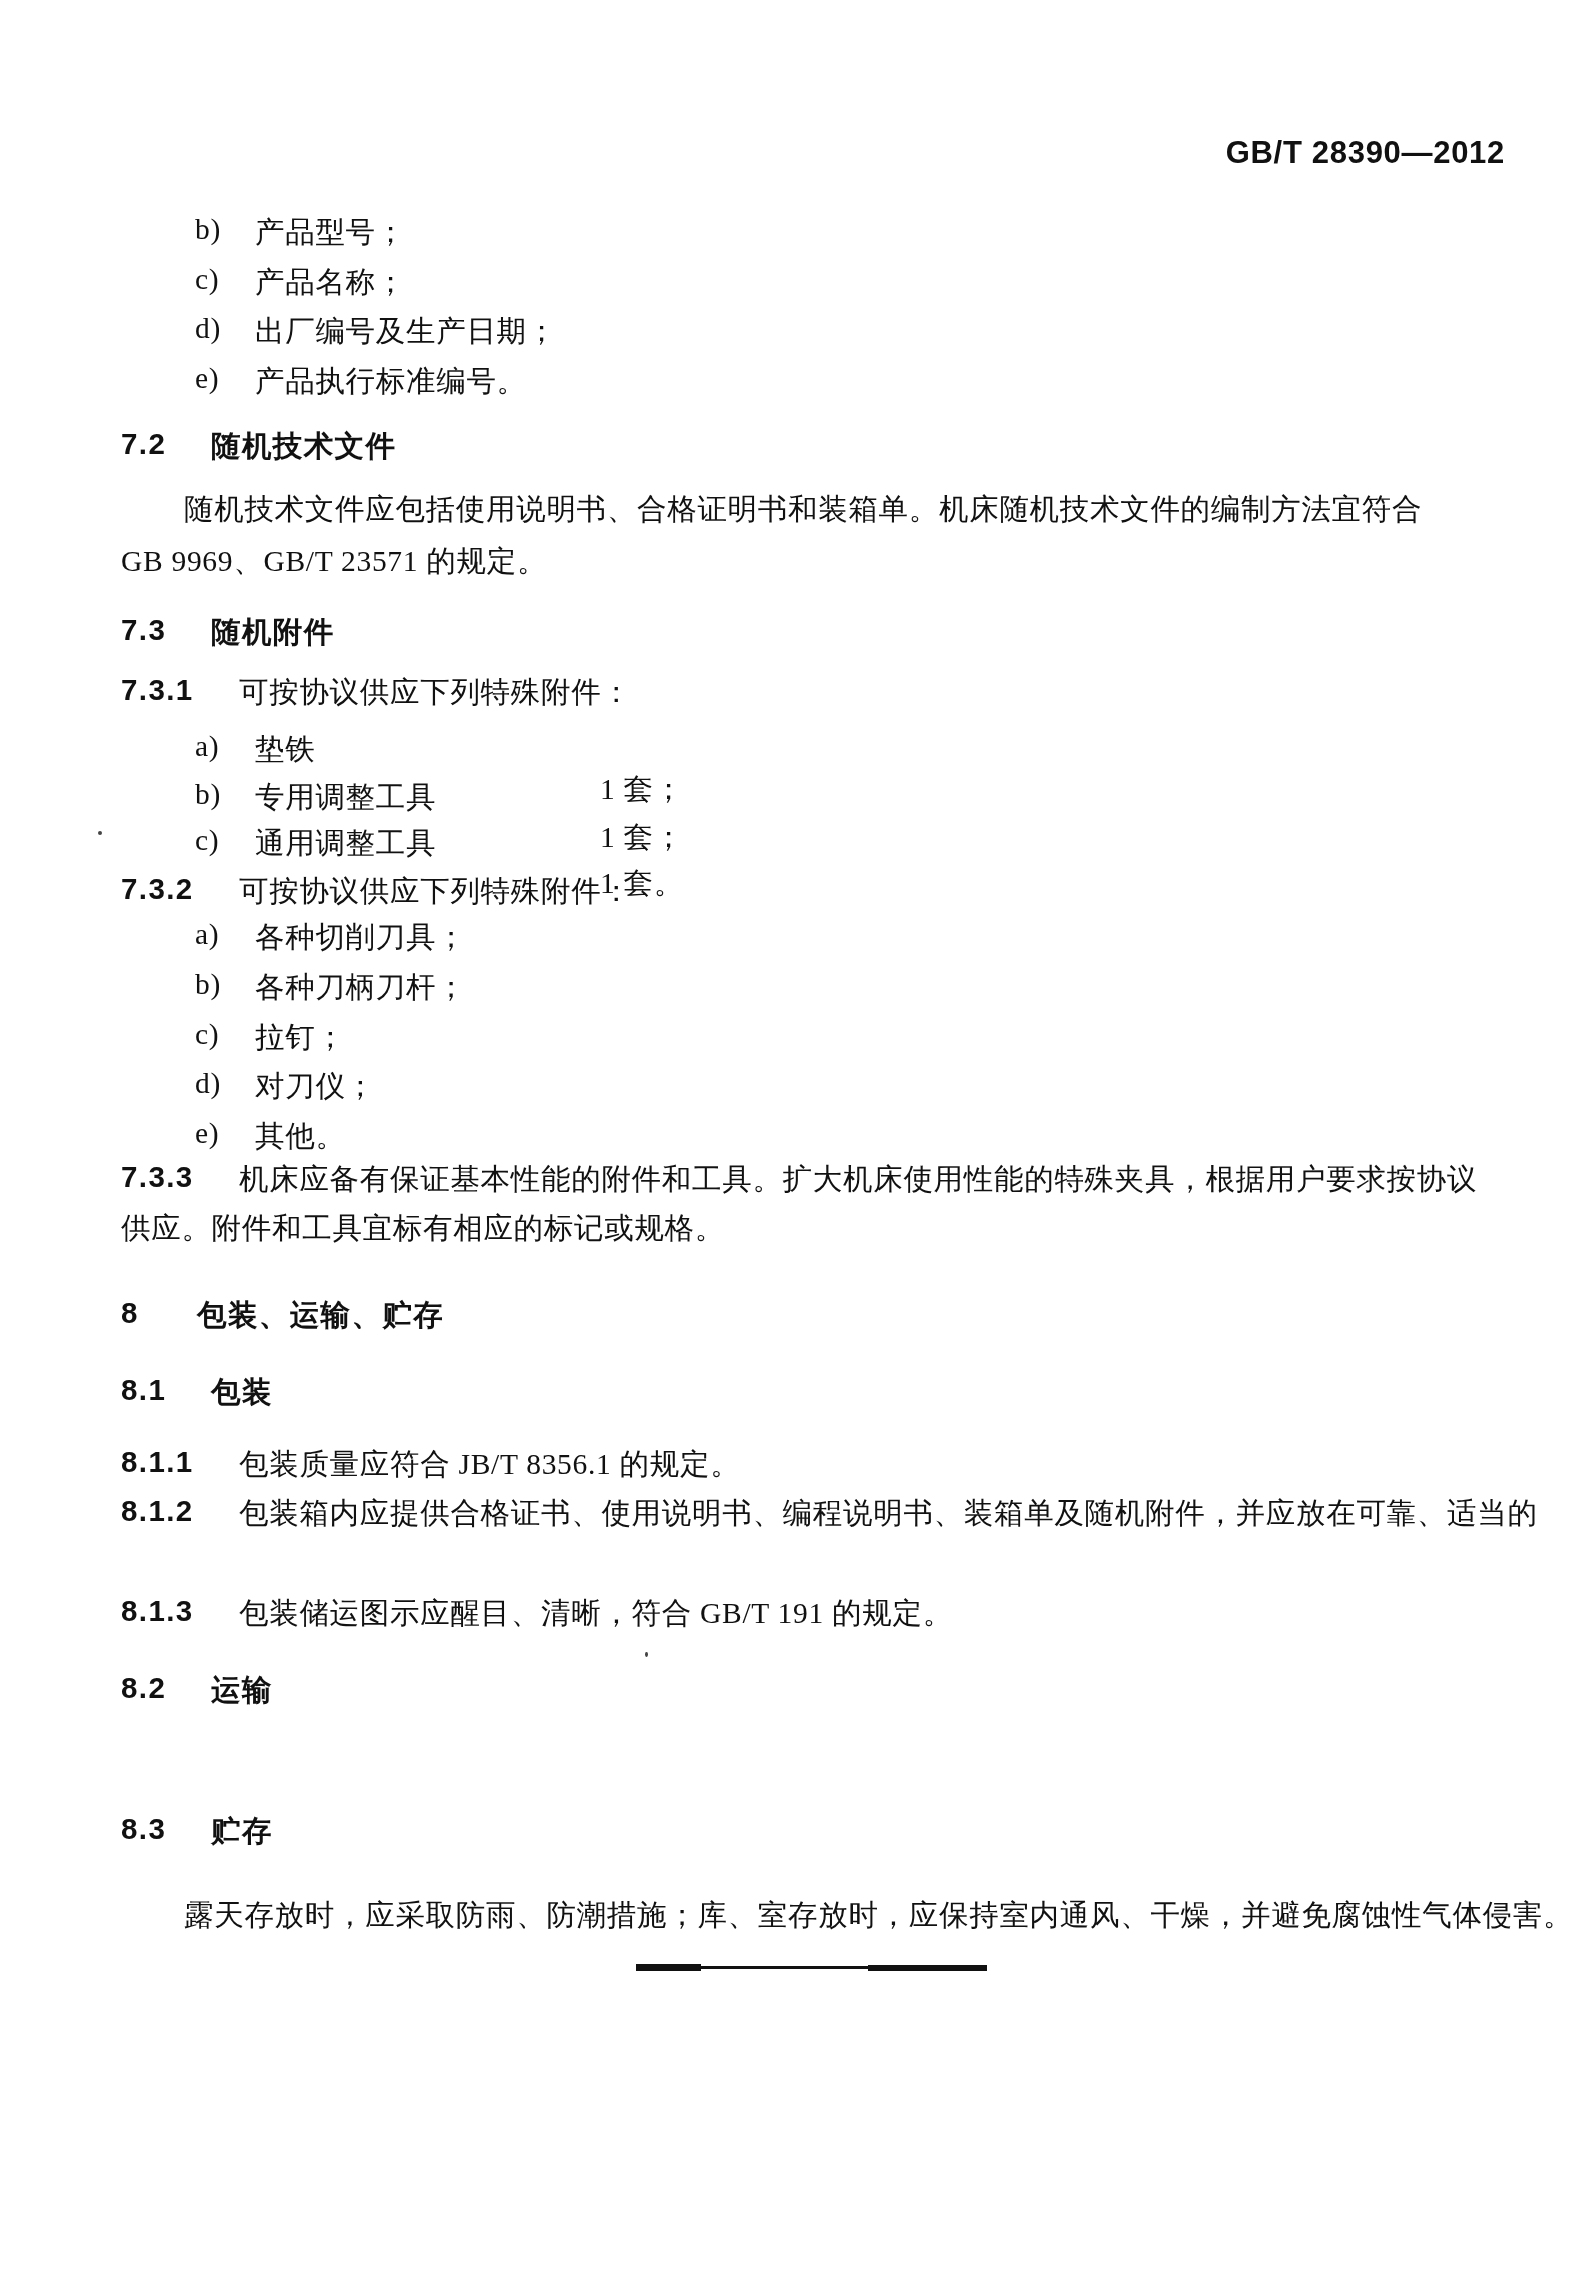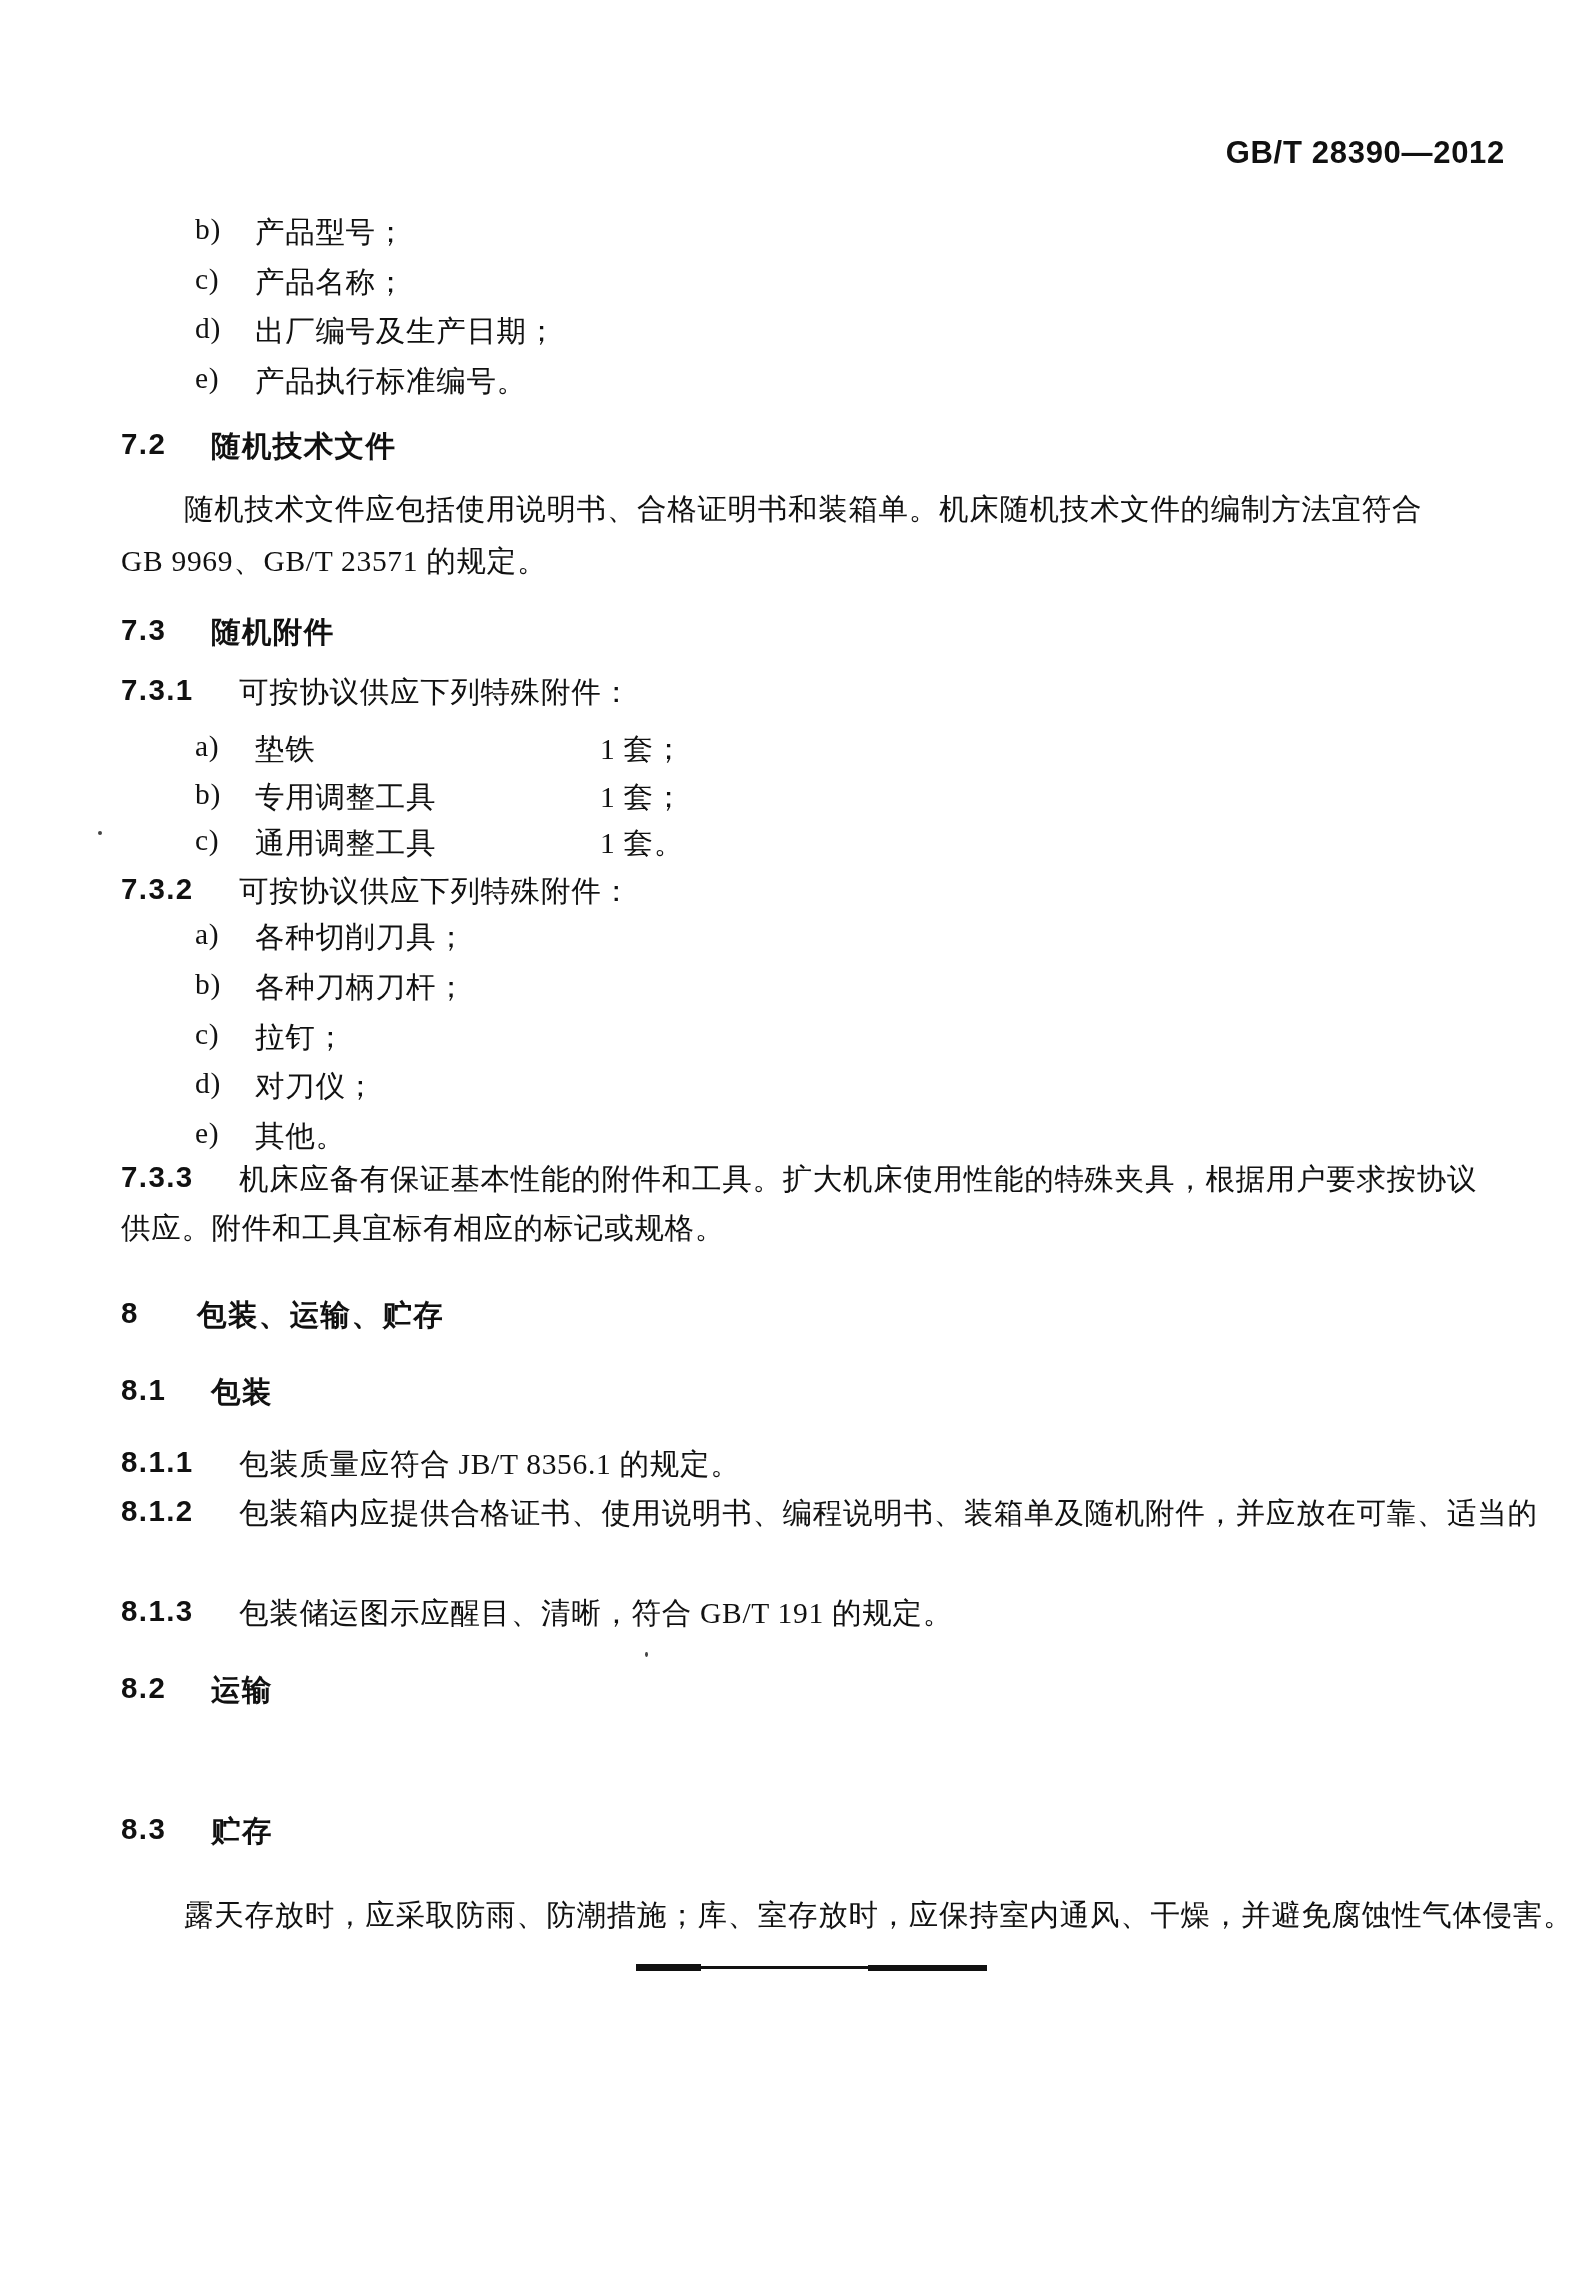--- a/index.html
+++ b/index.html
@@ -15,21 +15,21 @@
   }
   .row{position:absolute;left:0;width:1597px;height:39px;white-space:nowrap;}
   .ab{position:absolute;top:0;white-space:nowrap;}
   
   .atnum{left:121px;}      
   .attitle{left:211px;}    
   .atch8{left:197px;}      
   .atclause{left:239px;}   
   .atletter{left:195px;}   
   .atitem{left:255px;}     
-  .atqty{left:600px;}      
+  .atqty{left:600px;margin-top:40px;}      
   .atbody{left:121px;}     
   .atindent{left:184px;}   
   .bold{
     font-family:"Liberation Sans","DejaVu Sans",sans-serif;
     font-weight:bold;
     letter-spacing:1.4px;
   }
   .hdr{
     position:absolute;top:135px;right:92px;
     font-family:"Liberation Sans","DejaVu Sans",sans-serif;

